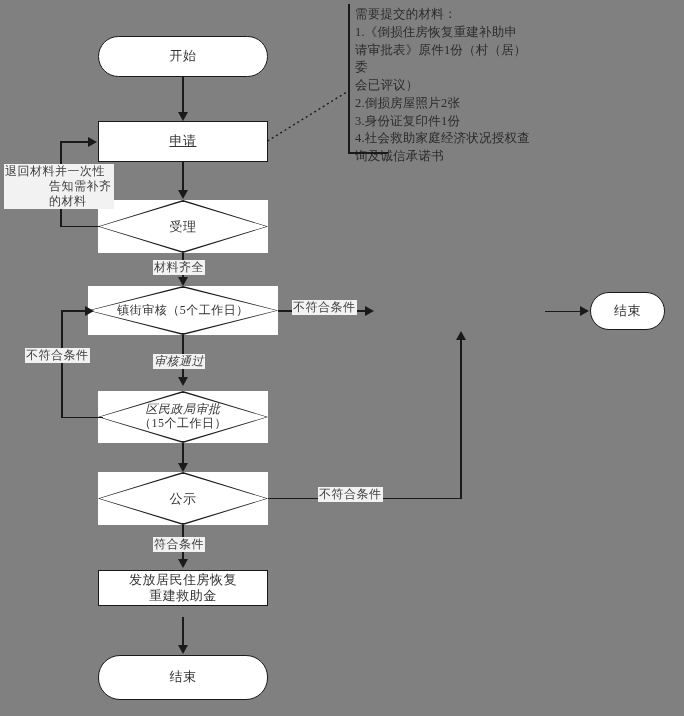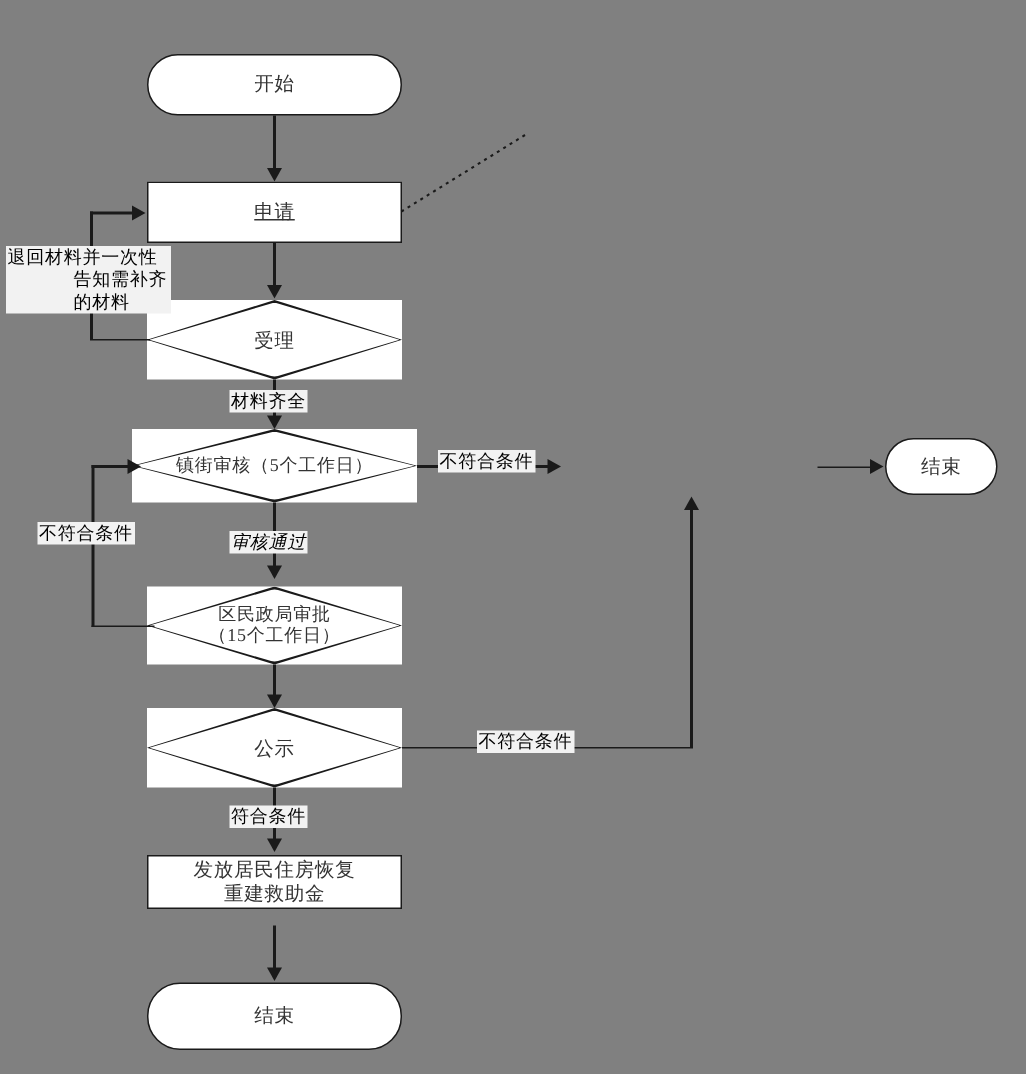--- a/index.html
+++ b/index.html
@@ -92,21 +92,21 @@
   .arrow-right {
     border-top: 5.5px solid transparent;
     border-bottom: 5.5px solid transparent;
     border-left: 9px solid #1a1a1a;
   }
 
   
   .edge-label {
     position: absolute;
     background: #f2f2f2;
-    color: #000000;
+    color: #404040;
     font-size: 12px;
     line-height: 1.25;
     letter-spacing: 0.5px;
     padding: 0px 1px;
     white-space: nowrap;
     z-index: 5;
   }
   .edge-label.multiline { white-space: normal; }
 
   
@@ -141,20 +141,32 @@
     position: absolute;
     z-index: 1;
     pointer-events: none;
   }
 </style>
 </head>
 <body>
 
 <div id="canvas">
 
+  <div class="note" style="left:348px; top:4px; width:188px; height:150px;">
+    <span class="note-bracket-v"></span>
+    <span class="note-bracket-h"></span>
+    <span class="note-text">需要提交的材料：</span>
+    <span class="note-text" style="padding-top:0">1.《倒损住房恢复重建补助申</span>
+    <span class="note-text" style="padding-top:0">请审批表》原件1份（村（居）委</span>
+    <span class="note-text" style="padding-top:0">会已评议）</span>
+    <span class="note-text" style="padding-top:0">2.倒损房屋照片2张</span>
+    <span class="note-text" style="padding-top:0">3.身份证复印件1份</span>
+    <span class="note-text" style="padding-top:0">4.社会救助家庭经济状况授权查</span>
+    <span class="note-text" style="padding-top:0">询及诚信承诺书</span>
+  </div>
 
   <svg class="dotted-link" style="left:262px; top:86px; width:92px; height:60px;" width="92" height="60">
     <line x1="88" y1="4" x2="4" y2="56" stroke="#1a1a1a" stroke-width="1.4" stroke-dasharray="2,3"></line>
   </svg>
 
   <div class="node terminator" style="left:98px; top:36px; width:170px; height:41px;">
     <span>开始</span>
   </div>
 
   <div class="node process" style="left:98px; top:121px; width:170px; height:41px;text-decoration:underline;">
@@ -167,21 +179,21 @@
   </div>
 
   <div class="decision" style="left:88px; top:286px; width:190px; height:49px;">
     <span class="dshape"></span>
     <span class="dlabel" style="font-size:12px;">镇街审核（5个工作日）</span>
   </div>
 
   <div class="decision" style="left:98px; top:391px; width:170px; height:52px;">
     <span class="dshape"></span>
     <span class="dlabel" style="font-size:12px; line-height:1.15;">
-      <span style="display:block;">区民政局审批</span>
+      <span style="display:block;font-style:italic;">区民政局审批</span>
       <span style="display:block;">（15个工作日）</span>
     </span>
   </div>
 
   <div class="decision" style="left:98px; top:472px; width:170px; height:53px;">
     <span class="dshape"></span>
     <span class="dlabel">公示</span>
   </div>
 
   <div class="node process" style="left:98px; top:570px; width:170px; height:36px;">

